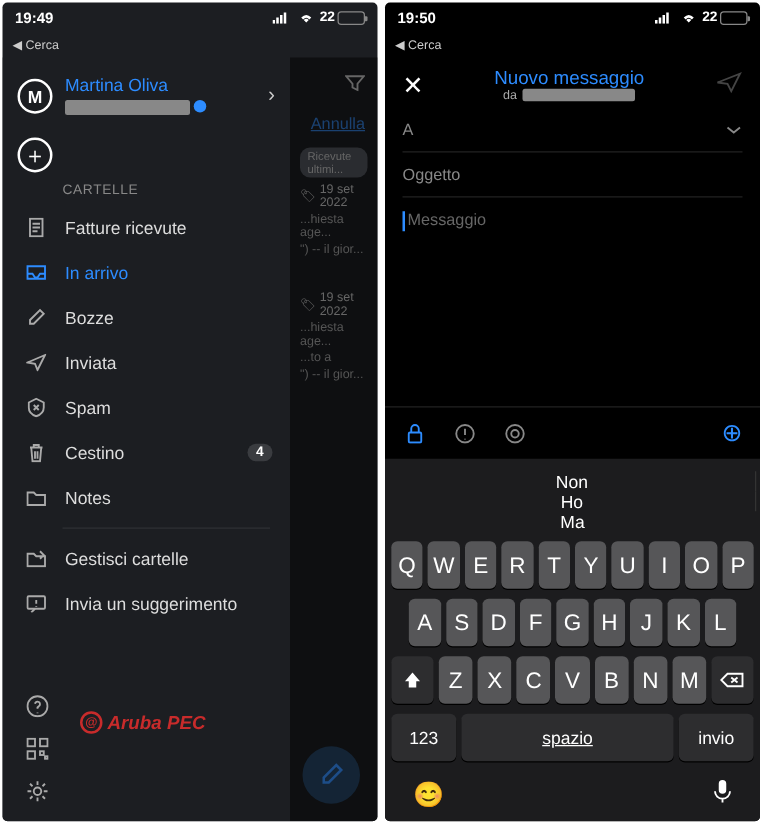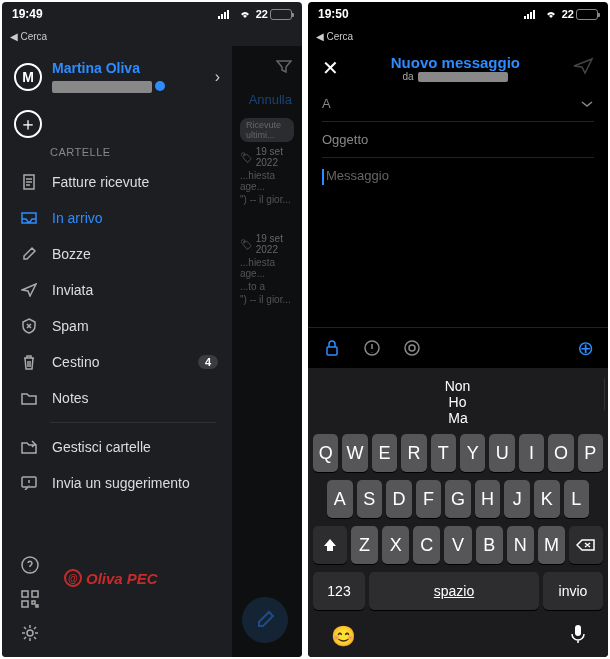--- a/index.html
+++ b/index.html
@@ -18,21 +18,21 @@
   .batt-pct { font-size: 11px; }
   .signal svg, .wifi svg { display:block; }
   
   
   .left-phone { background: #1c1e22; }
   .left-content { flex:1; display:flex; position:relative; }
   .sidebar { width: 230px; background:#1c1e22; display:flex; flex-direction:column; padding: 8px 0 0 0; color:#ddd; }
   .user-row { display:flex; align-items:center; padding: 6px 12px 10px 12px; gap:10px; }
   .avatar { width:28px;height:28px;border-radius:50%;border:2px solid #fff;display:flex;align-items:center;justify-content:center;color:#fff;font-weight:600;font-size:14px;background:#1c1e22;}
   .user-info { flex:1; }
-  .user-name { color:#2d8cff; font-size:14px; font-weight:700; }
+  .user-name { color:#2d8cff; font-size:14px; font-weight:400; }
   .user-email { height:12px; background:#888; border-radius:2px; width:100px; margin-top:2px; display:inline-block; vertical-align:middle;}
   .verified { width:10px;height:10px;background:#2d8cff;border-radius:50%;display:inline-block;margin-left:3px;position:relative;top:1px;}
   .chevron { color:#ccc; }
   .add-btn { width:28px;height:28px;border:2px solid #fff;border-radius:50%;display:flex;align-items:center;justify-content:center;color:#fff;margin:6px 0 8px 12px;font-size:18px;font-weight:300;}
   .section-label { font-size:11px; color:#888; padding: 0 14px 6px 48px; letter-spacing:0.5px;}
   .folder-list { flex:1; }
   .folder-item { display:flex; align-items:center; padding:10px 14px 10px 18px; gap:14px; font-size:14px; color:#ddd; }
   .folder-item.active { color:#2d8cff; }
   .folder-item.active .f-icon { color:#2d8cff; }
   .f-icon { width:18px; display:flex; justify-content:center; color:#aaa;}
@@ -40,34 +40,34 @@
   .badge { background:#3a3c40; color:#fff; font-size:11px; border-radius:10px; padding:1px 7px; font-weight:600;}
   .divider { height:1px; background:#2e3034; margin: 6px 16px 6px 48px;}
   .bottom-icons { display:flex; flex-direction:column; gap:14px; padding:10px 0 14px 18px; color:#aaa;}
   .bottom-icons .b-icon{width:20px;height:20px;display:flex;align-items:center;justify-content:center;}
   .logo { color:#c82b2b; font-weight:700; font-style:italic; font-size:15px; display:flex;align-items:center;gap:4px; position:absolute; left:62px; bottom:70px;}
   .logo-circle{width:18px;height:18px;border:2px solid #c82b2b;border-radius:50%;display:flex;align-items:center;justify-content:center;font-size:10px;font-style:normal;}
   
   .peek { position:absolute; left:230px; top:0; bottom:0; right:0; background:#0e0f11; }
   .peek-top { height:44px; display:flex;align-items:center;justify-content:flex-end;padding:0 10px;gap:14px;}
   .peek-top .p-icon{color:#888;}
-  .peek-cancel{color:#2d8cff;font-size:13px;opacity:0.4;}
+  .peek-cancel{color:#2d8cff;font-size:13px;opacity:0.4;text-decoration:underline;}
   .peek-body{padding:10px 8px;font-size:11px;color:#555;}
   .peek-pill{display:inline-block;background:#2a2c30;color:#666;font-size:9px;padding:2px 6px;border-radius:8px;margin-bottom:4px;}
   .peek-date{color:#666;font-size:10px;display:flex;align-items:center;gap:3px;}
   .peek-line{color:#555;font-size:10px;margin-top:2px;}
   .peek-block{margin-bottom:28px;}
   .compose-fab{position:absolute;right:14px;bottom:14px;width:46px;height:46px;border-radius:50%;background:#1a3a5a;display:flex;align-items:center;justify-content:center;color:#2d8cff;opacity:0.5;}
   
   
   .right-phone { background:#000; }
   .compose-header { display:flex;align-items:center;padding:8px 14px 4px 14px; }
   .close-x { color:#fff;font-size:20px;font-weight:300; }
   .compose-title { flex:1;text-align:center; }
-  .compose-title-main{color:#2d8cff;font-size:15px;font-weight:bold;}
+  .compose-title-main{color:#2d8cff;font-size:15px;}
   .compose-title-sub{font-size:10px;color:#aaa;}
   .from-box{display:inline-block;width:90px;height:10px;background:#888;border-radius:2px;vertical-align:middle;margin-left:2px;}
   .send-icon{color:#444;transform:rotate(0deg);}
   .compose-fields{padding:0 14px;}
   .field-row{display:flex;align-items:center;padding:10px 0;border-bottom:1px solid #222;font-size:13px;color:#888;gap:8px;}
   .field-row .f-lbl{min-width:12px;}
   .chev-down{margin-left:auto;color:#888;}
   .msg-area{flex:1;padding:10px 14px;color:#666;font-size:13px;}
   .cursor{display:inline-block;width:2px;height:16px;background:#2d8cff;vertical-align:middle;margin-right:2px;}
   
@@ -208,21 +208,21 @@
               <svg width="16" height="14" fill="none" stroke="currentColor" stroke-width="1.5">
                 <rect x="1" y="1" width="14" height="10" rx="1"></rect>
                 <path d="M4 14 l3-3 M8 4v3 M8 9v0.5"></path>
               </svg>
             </span>
           <span class="f-label">Invia un suggerimento</span>
         </div>
       </div>
       <div class="logo">
         <span class="logo-circle">@</span>
-          <span>Oliva PEC</span>
+          <span>Aruba PEC</span>
       </div>
       <div class="bottom-icons">
         <span class="b-icon">
             <svg width="18" height="18" fill="none" stroke="currentColor" stroke-width="1.5">
               <circle cx="9" cy="9" r="8"></circle>
               <path d="M7 7 a2 2 0 1 1 3 2 l-1 1 v1 M9 14 v0.5"></path>
             </svg>
           </span>
         <span class="b-icon">
             <svg width="18" height="18" fill="none" stroke="currentColor" stroke-width="1.5">

